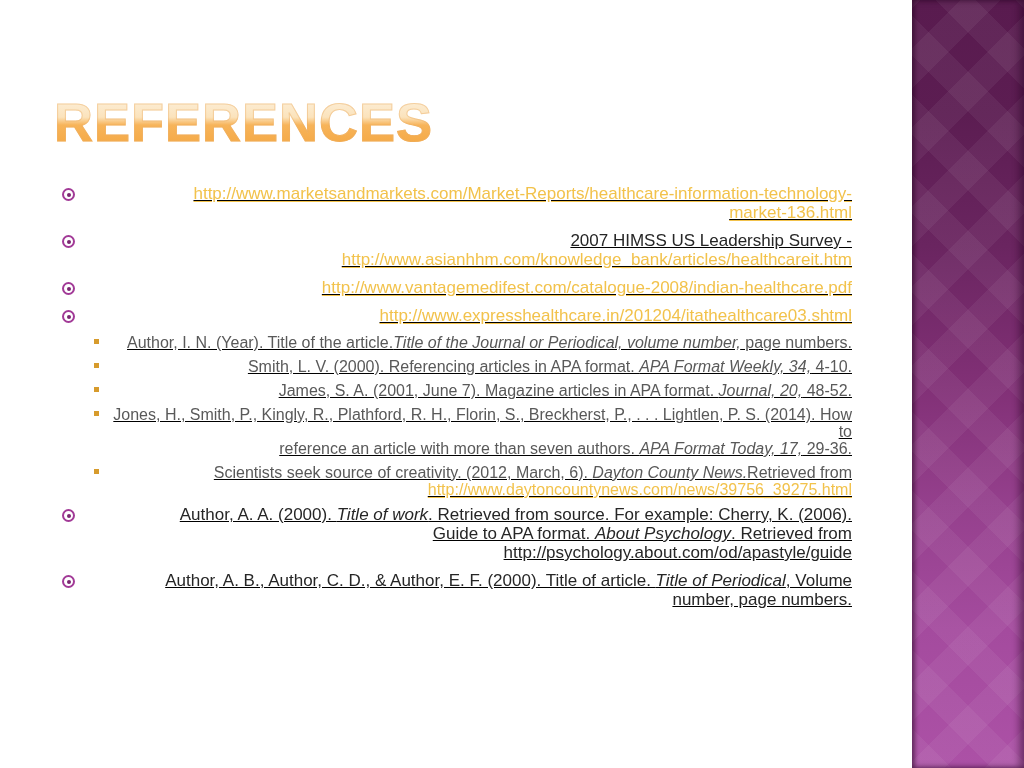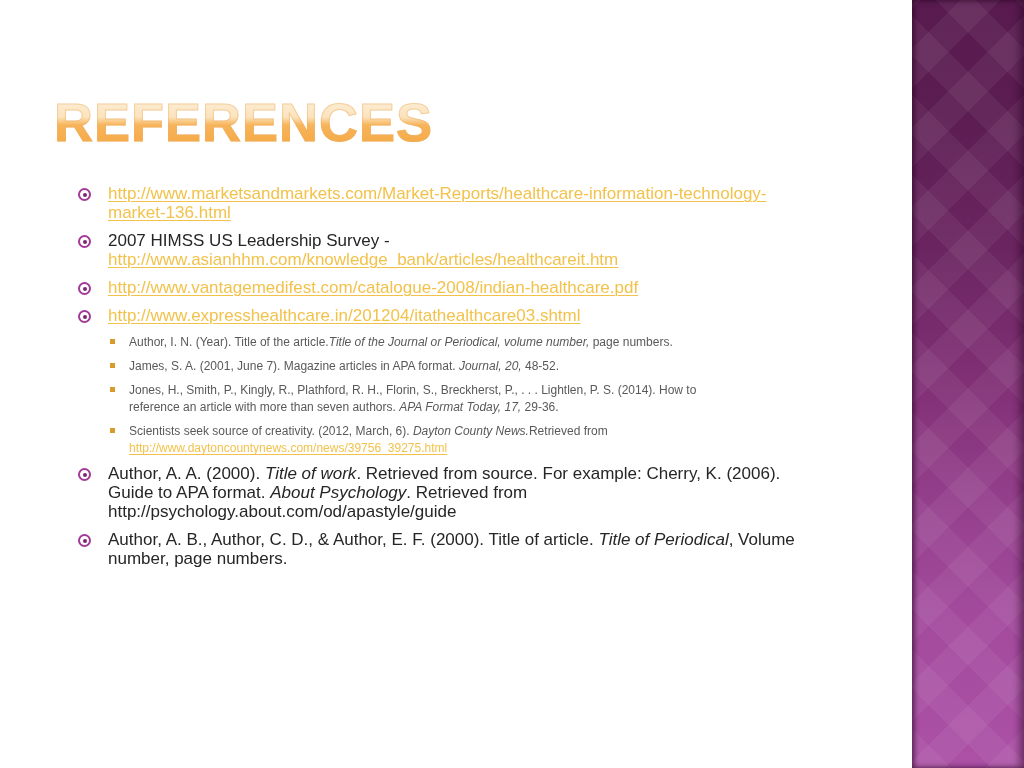--- a/index.html
+++ b/index.html
@@ -9,20 +9,21 @@
     height: 768px;
     background: #ffffff;
     font-family: "Liberation Sans", sans-serif;
     overflow: hidden;
   }
   .slide {
     position: relative;
     width: 1024px;
     height: 578px;
     background: #ffffff;
+    text-align: right;
   }
   
   .side-panel {
     position: absolute;
     top: 0;
     right: 0;
     width: 112px;
     height: 768px;
     background-image:
       repeating-linear-gradient(45deg, rgba(255,255,255,0.05) 0 28px, rgba(255,255,255,0) 28px 56px),
@@ -47,36 +48,37 @@
     .title {
       background: linear-gradient(180deg, #FDF3E2 0%, #FBE3BC 42%, #F7B45A 55%, #F4A53E 100%);
       -webkit-background-clip: text;
       background-clip: text;
       color: transparent;
       -webkit-text-stroke: 1px rgba(235, 173, 100, 0.45);
     }
   }
   .content {
     position: absolute;
-    left: 76px;
+    left: 60px;
     top: 184px;
     width: 792px;
+    text-decoration: underline;
   }
   .item {
     position: relative;
     color: #262626;
   }
   .item.lvl1 {
     font-size: 17px;
     line-height: 19px;
     padding-left: 32px;
     margin-bottom: 9px;
   }
   .item.lvl2 {
-    font-size: 12px;
+    font-size: 16px;
     line-height: 17px;
     padding-left: 53px;
     margin-bottom: 7px;
     color: #595959;
   }
   .bullet {
     position: absolute;
     left: 2px;
     top: 4px;
     width: 9px;
@@ -126,20 +128,21 @@
       <div class="item lvl1"><span class="bullet">
           <span class="dot"></span>
         </span><span class="txt"><span>2007 HIMSS US Leadership Survey -</span><br><a href="#">http://www.asianhhm.com/knowledge_bank/articles/healthcareit.htm</a></span></div>
       <div class="item lvl1"><span class="bullet">
           <span class="dot"></span>
         </span><span class="txt"><a href="#">http://www.vantagemedifest.com/catalogue-2008/indian-healthcare.pdf</a></span></div>
       <div class="item lvl1"><span class="bullet">
           <span class="dot"></span>
         </span><span class="txt"><a href="#">http://www.expresshealthcare.in/201204/itathealthcare03.shtml</a></span></div>
       <div class="item lvl2"><span class="sq"></span><span class="txt"><span>Author, I. N. (Year). Title of the article.</span><em>Title of the Journal or Periodical, volume number,</em><span> page numbers.</span></span></div>
+      <div class="item lvl2"><span class="sq"></span><span class="txt"><span>Smith, L. V. (2000). Referencing articles in APA format. </span><em>APA Format Weekly, 34,</em><span> 4-10.</span></span></div>
       <div class="item lvl2"><span class="sq"></span><span class="txt"><span>James, S. A. (2001, June 7). Magazine articles in APA format. </span><em>Journal, 20,</em><span> 48-52.</span></span></div>
       <div class="item lvl2"><span class="sq"></span><span class="txt"><span>Jones, H., Smith, P., Kingly, R., Plathford, R. H., Florin, S., Breckherst, P., . . . Lightlen, P. S. (2014). How to</span><br><span>reference an article with more than seven authors. </span><em>APA Format Today, 17,</em><span> 29-36.</span></span></div>
       <div class="item lvl2"><span class="sq"></span><span class="txt"><span>Scientists seek source of creativity. (2012, March, 6). </span><em>Dayton County News.</em><span>Retrieved from</span><br><a href="#">http://www.daytoncountynews.com/news/39756_39275.html</a></span></div>
       <div class="item lvl1"><span class="bullet">
           <span class="dot"></span>
         </span><span class="txt"><span>Author, A. A. (2000). </span><em>Title of work</em><span>. Retrieved from source. For example: Cherry, K. (2006).</span><br><span>Guide to APA format. </span><em>About Psychology</em><span>. Retrieved from</span><br><span>http://psychology.about.com/od/apastyle/guide</span></span></div>
       <div class="item lvl1"><span class="bullet">
           <span class="dot"></span>
         </span><span class="txt"><span>Author, A. B., Author, C. D., &amp; Author, E. F. (2000). Title of article. </span><em>Title of Periodical</em><span>, Volume</span><br><span>number, page numbers.</span></span></div>
     </div>

